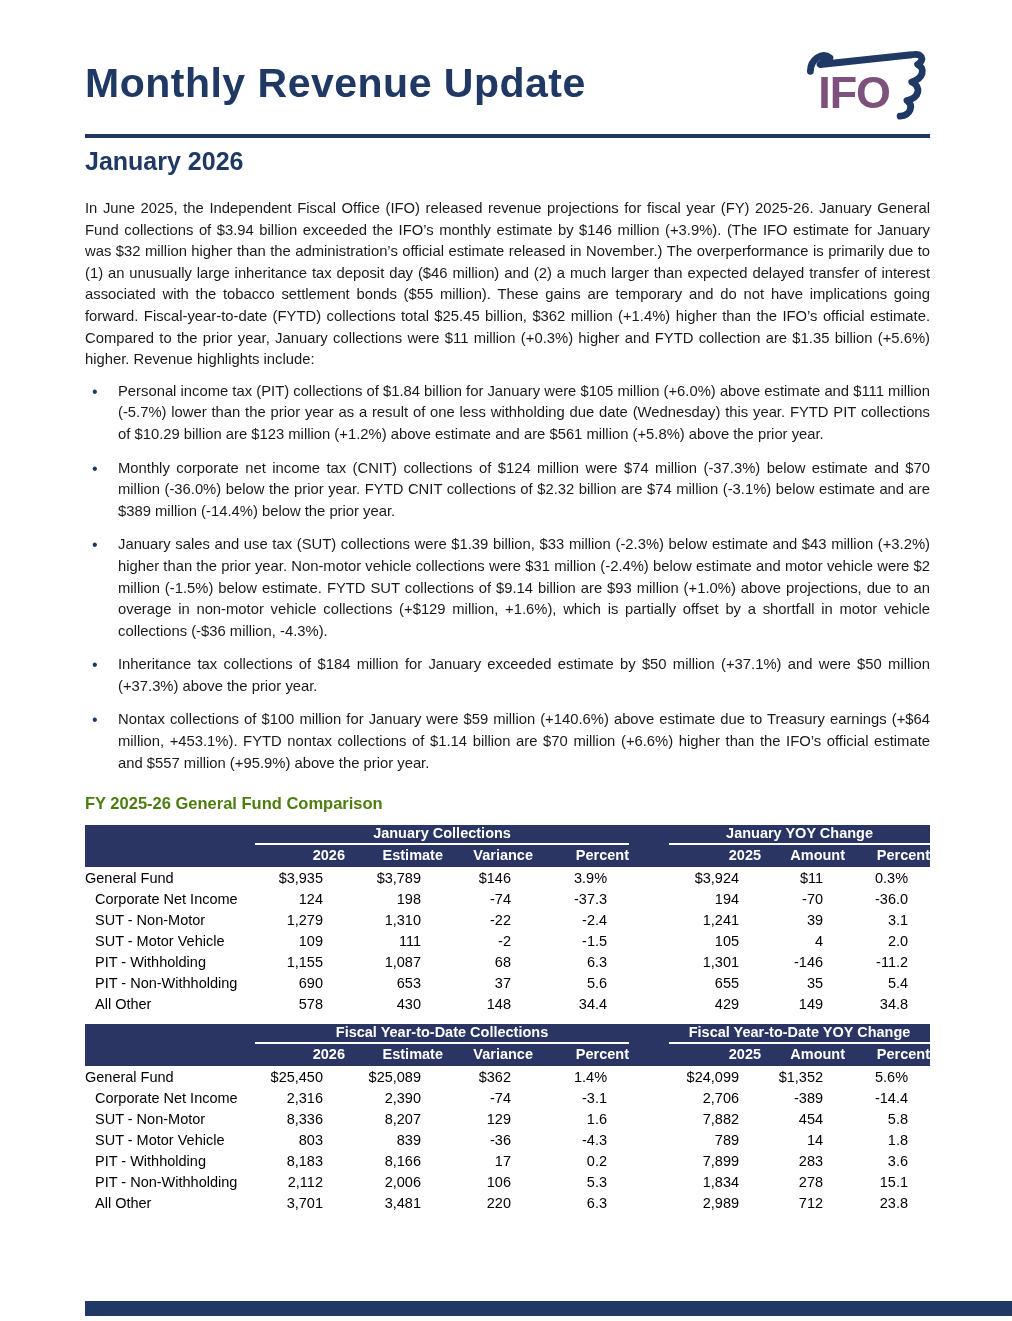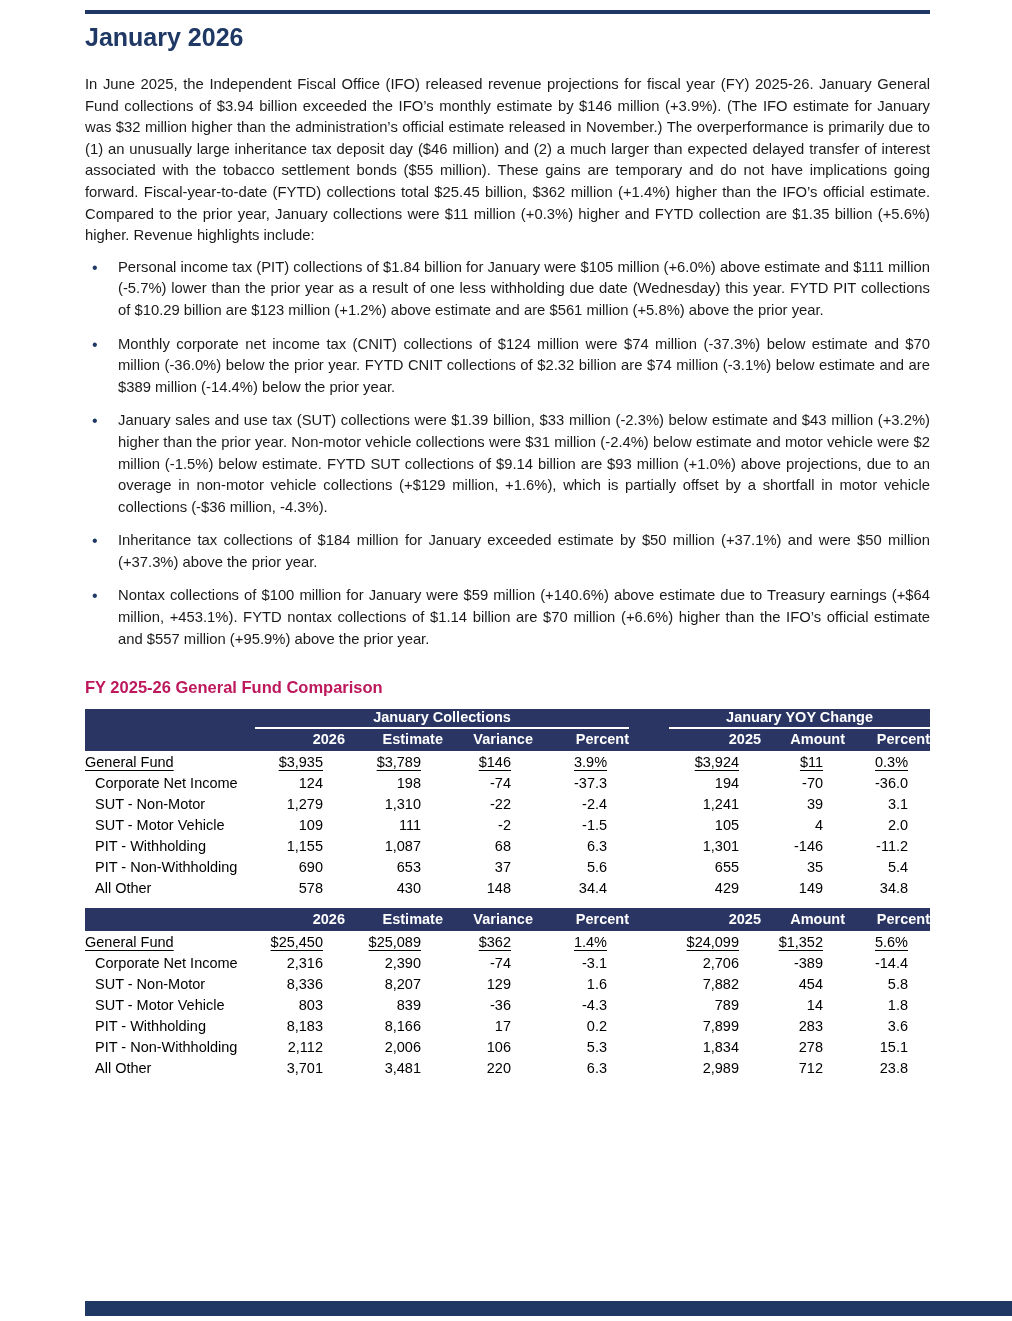--- a/index.html
+++ b/index.html
@@ -16,44 +16,53 @@
   .rule { height:4px; background:#1f3864; margin-top:10px; }
   h2.issue { font-size:25px; font-weight:bold; color:#1f3864; margin-top:9px; }
 
   p.intro { margin-top:22px; font-size:14.8px; line-height:21.6px; text-align:justify; }
 
   ul.bullets { margin-top:10px; list-style:none; padding-left:33px; }
   ul.bullets li { position:relative; margin-bottom:12px; font-size:14.8px; line-height:21.6px; text-align:justify; }
   ul.bullets li::before { content:"\2022"; position:absolute; left:-26px; top:0;
                           color:#1f3864; font-size:16px; }
 
-  h3.section { margin-top:28px; font-size:16.5px; font-weight:bold; color:#be185d; }
+  h3.section { margin-top:20px; font-size:16.5px; font-weight:bold; color:#4d7c0f; }
 
   table.fund { border-collapse:collapse; table-layout:fixed; width:845px; margin-top:12px; }
   table.fund + table.fund { margin-top:10px; }
   table.fund thead th { background:#2a3563; color:#ffffff; font-weight:bold; font-size:14.5px; }
   tr.grouprow th { height:16px; vertical-align:bottom; padding-bottom:2px; text-align:center; }
   tr.grouprow th.group { border-bottom:2px solid #ffffff; }
   tr.colrow th { height:23px; text-align:right; vertical-align:middle; padding-bottom:2px; }
   table.fund tbody td { height:21px; font-size:14.5px; color:#000000; vertical-align:middle; background:#ffffff; }
   td.label { text-align:left; padding-left:10px; white-space:nowrap; }
   tr.total td.label { padding-left:0; }
   td.num { text-align:right; padding-right:22px; white-space:nowrap; }
   tr.total td { height:25px; }
-  tr.total td span { text-decoration:underline; text-underline-offset:3px; }
+  tr.total td span { text-underline-offset:3px; }
 
   p.note { margin-top:8px; font-size:12.3px; line-height:16.5px; font-weight:bold; color:#111111; }
 
   .footer-bar { position:absolute; left:85px; right:0; bottom:5px; height:15px; background:#1f3864; }
 </style>
 </head>
 <body>
 
 <div class="page">
 
+  <div class="title-row">
+    <h1 class="doc-title">Monthly Revenue Update</h1>
+    <div class="logo">
+      <svg width="130" height="80" viewBox="0 0 132 82">
+        <path d="M10 28 C10 16 22 8 30 14 L20 21 L114 11 C124 9 128 16 120 21 C128 25 126 35 114 39 C124 44 122 55 109 58 C116 63 113 73 102 74" fill="none" stroke="#1f3864" stroke-width="7" stroke-linecap="round" stroke-linejoin="round"></path>
+        <text x="18" y="66" font-family="Liberation Sans, sans-serif" font-size="46" font-weight="bold" fill="#7d517b" letter-spacing="-1">IFO</text>
+      </svg>
+    </div>
+  </div>
 
   <div class="rule"></div>
 
   <h2 class="issue">January 2026</h2>
 
   <p class="intro">In June 2025, the Independent Fiscal Office (IFO) released revenue projections for fiscal year (FY) 2025-26. January General Fund collections of $3.94 billion exceeded the IFO’s monthly estimate by $146 million (+3.9%). (The IFO estimate for January was $32 million higher than the administration’s official estimate released in November.) The overperformance is primarily due to (1) an unusually large inheritance tax deposit day ($46 million) and (2) a much larger than expected delayed transfer of interest associated with the tobacco settlement bonds ($55 million). These gains are temporary and do not have implications going forward. Fiscal-year-to-date (FYTD) collections total $25.45 billion, $362 million (+1.4%) higher than the IFO’s official estimate. Compared to the prior year, January collections were $11 million (+0.3%) higher and FYTD collection are $1.35 billion (+5.6%) higher. Revenue highlights include:</p>
 
   <ul class="bullets">
       <li>Personal income tax (PIT) collections of $1.84 billion for January were $105 million (+6.0%) above estimate and $111 million (-5.7%) lower than the prior year as a result of one less withholding due date (Wednesday) this year. FYTD PIT collections of $10.29 billion are $123 million (+1.2%) above estimate and are $561 million (+5.8%) above the prior year.</li>
       <li>Monthly corporate net income tax (CNIT) collections of $124 million were $74 million (-37.3%) below estimate and $70 million (-36.0%) below the prior year. FYTD CNIT collections of $2.32 billion are $74 million (-3.1%) below estimate and are $389 million (-14.4%) below the prior year.</li>
@@ -182,20 +191,26 @@
         <col style="width:90px">
         <col style="width:98px">
         <col style="width:90px">
       <col style="width:96px">
         <col style="width:40px">
         <col style="width:92px">
         <col style="width:84px">
         <col style="width:85px">
     </colgroup>
   <thead>
+        <tr class="grouprow">
+          <th></th>
+          <th class="group" colspan="4">Fiscal Year-to-Date Collections</th>
+          <th></th>
+          <th class="group" colspan="3">Fiscal Year-to-Date YOY Change</th>
+        </tr>
         <tr class="colrow">
           <th></th>
           <th>2026</th>
           <th>Estimate</th>
           <th>Variance</th>
           <th>Percent</th>
           <th></th>
           <th>2025</th>
           <th>Amount</th>
           <th>Percent</th>

